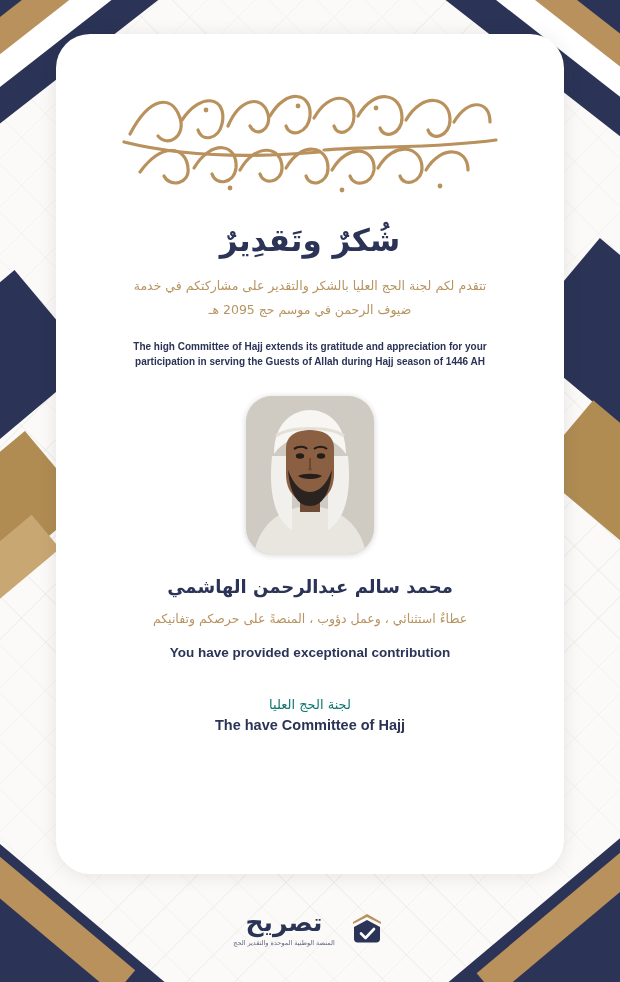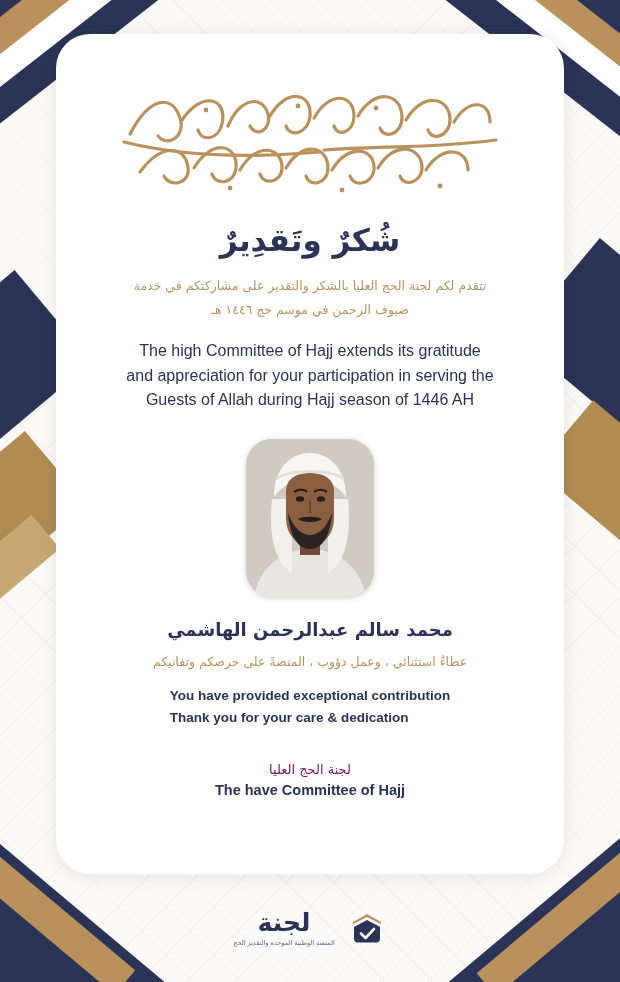--- a/index.html
+++ b/index.html
@@ -183,23 +183,23 @@
     line-height: 1.95;
     color: #b89462;
     text-align: center;
     direction: rtl;
     max-width: 360px;
     font-family: "DejaVu Sans", sans-serif;
   }
 
   .sub-en {
     margin-top: 16px;
-    font-size: 16px;
+    font-size: 10px;
     line-height: 1.55;
-    font-weight: normal;
+    font-weight: bold;
     color: #2b3356;
     text-align: center;
     max-width: 370px;
   }
 
   
   .portrait-wrap {
     margin-top: 26px;
     width: 128px;
     height: 158px;
@@ -240,21 +240,21 @@
     text-align: left;
   }
 
   
   .signature {
     margin-top: 34px;
     text-align: center;
   }
   .sig-ar {
     font-size: 13px;
-    color: #701a75;
+    color: #0f766e;
     direction: rtl;
     font-family: "DejaVu Sans", sans-serif;
   }
   .sig-en {
     margin-top: 5px;
     font-size: 14.5px;
     font-weight: bold;
     color: #2b3356;
   }
 
@@ -348,21 +348,21 @@
           <circle cx="266" cy="32" r="2.4"></circle>
           <circle cx="120" cy="112" r="2.4"></circle>
           <circle cx="232" cy="114" r="2.4"></circle>
           <circle cx="330" cy="110" r="2.4"></circle>
         </g>
       </svg>
     </div>
 
     <div class="title-ar">شُكرٌ وتَقدِيرٌ</div>
 
-    <div class="sub-ar">تتقدم لكم لجنة الحج العليا بالشكر والتقدير على مشاركتكم في خدمة ضيوف الرحمن في موسم حج ١٤٤٦ هـ</div>
+    <div class="sub-ar">تتقدم لكم لجنة الحج العليا بالشكر والتقدير على مشاركتكم في خدمة ضيوف الرحمن في موسم حج 2095 هـ</div>
 
     <div class="sub-en">The high Committee of Hajj extends its gratitude and appreciation for your participation in serving the Guests of Allah during Hajj season of 1446 AH</div>
 
     <div class="portrait-wrap" aria-label="portrait-of-recipient">
       <svg viewBox="0 0 128 158" xmlns="http://www.w3.org/2000/svg" aria-hidden="true">
         <rect x="0" y="0" width="128" height="158" fill="#cfcac2"></rect>
 
         <path d="M8 158 C14 122, 44 110, 64 110 C84 110, 114 122, 120 158 Z" fill="#e9e6e0"></path>
 
         <path d="M26 60 C22 100, 30 124, 46 134 L46 60 Z" fill="#f2f0ec"></path>
@@ -389,33 +389,32 @@
         <path d="M30 40 C44 30, 84 30, 98 40" stroke="#e4e0d8" stroke-width="3" fill="none"></path>
       </svg>
     </div>
 
     <div class="name-ar">محمد سالم عبدالرحمن الهاشمي</div>
 
     <div class="praise-ar">عطاءٌ استثنائي ، وعمل دؤوب ، المنصةً على حرصكم وتفانيكم</div>
 
     <div class="praise-en">
       <div>You have provided exceptional contribution</div>
-      <div>Thank you for your care &amp; dedication</div>
     </div>
 
     <div class="signature">
       <div class="sig-ar">لجنة الحج العليا</div>
       <div class="sig-en">The have Committee of Hajj</div>
     </div>
 
   </div>
 
   <div class="footer">
     <div class="footer-text">
-      <div class="footer-wordmark">لجنة</div>
+      <div class="footer-wordmark">تصريح</div>
       <div class="footer-tagline">المنصة الوطنية الموحدة والتقدير الحج</div>
     </div>
     <div class="footer-mark">
       <svg viewBox="0 0 40 40" xmlns="http://www.w3.org/2000/svg" aria-hidden="true">
         <path d="M6 14 L20 6 L34 14 L34 16 L20 9 L6 16 Z" fill="#b9915c"></path>
         <path d="M7 19 L20 12 L33 19 L33 31 C33 33 31.5 34.5 29.5 34.5 L10.5 34.5 C8.5 34.5 7 33 7 31 Z" fill="#2b3356"></path>
         <path d="M14 25.5 L18.5 30 L27 21" stroke="#ffffff" stroke-width="2.6" fill="none" stroke-linecap="round" stroke-linejoin="round"></path>
       </svg>
     </div>
   </div>

